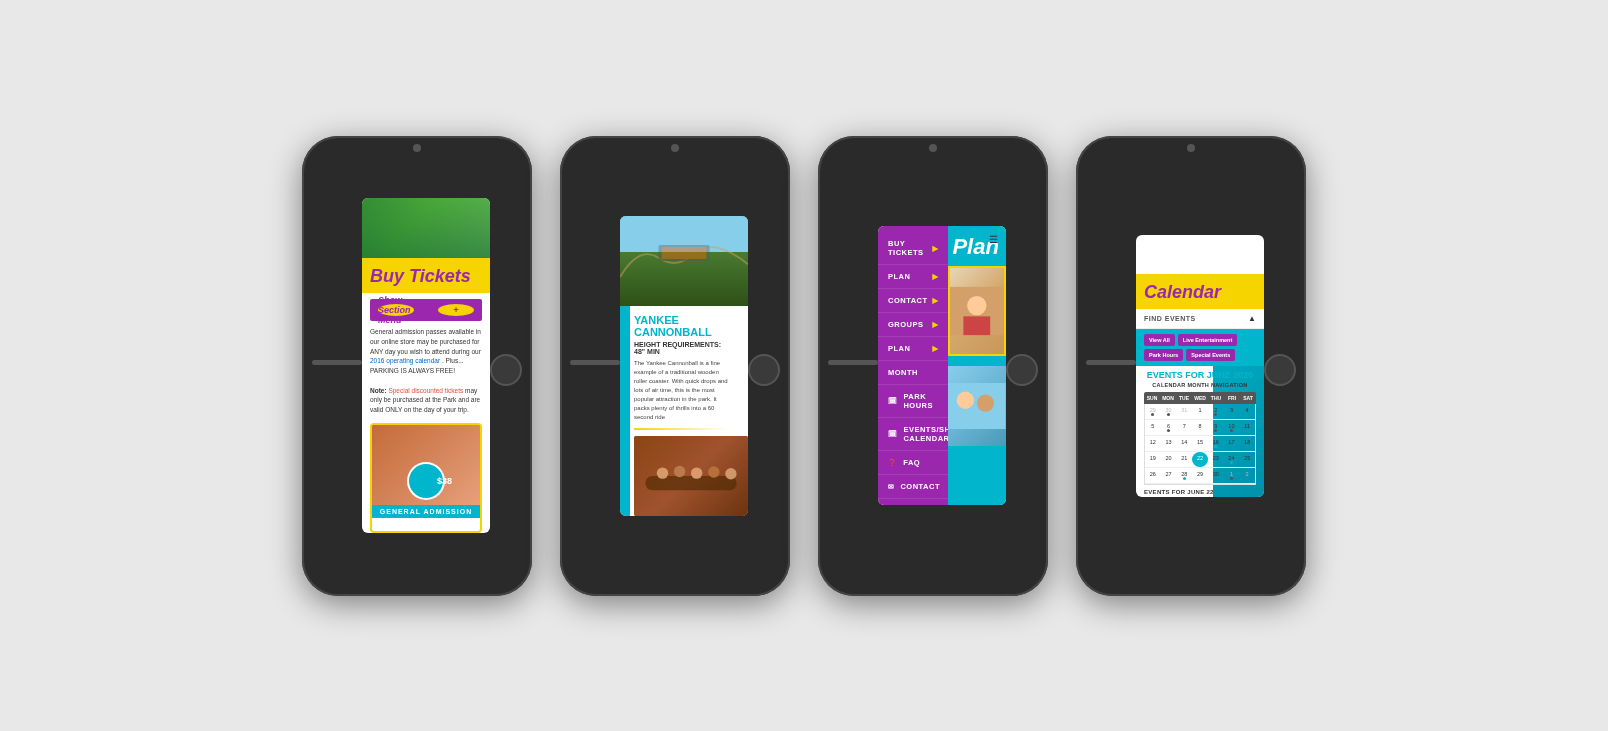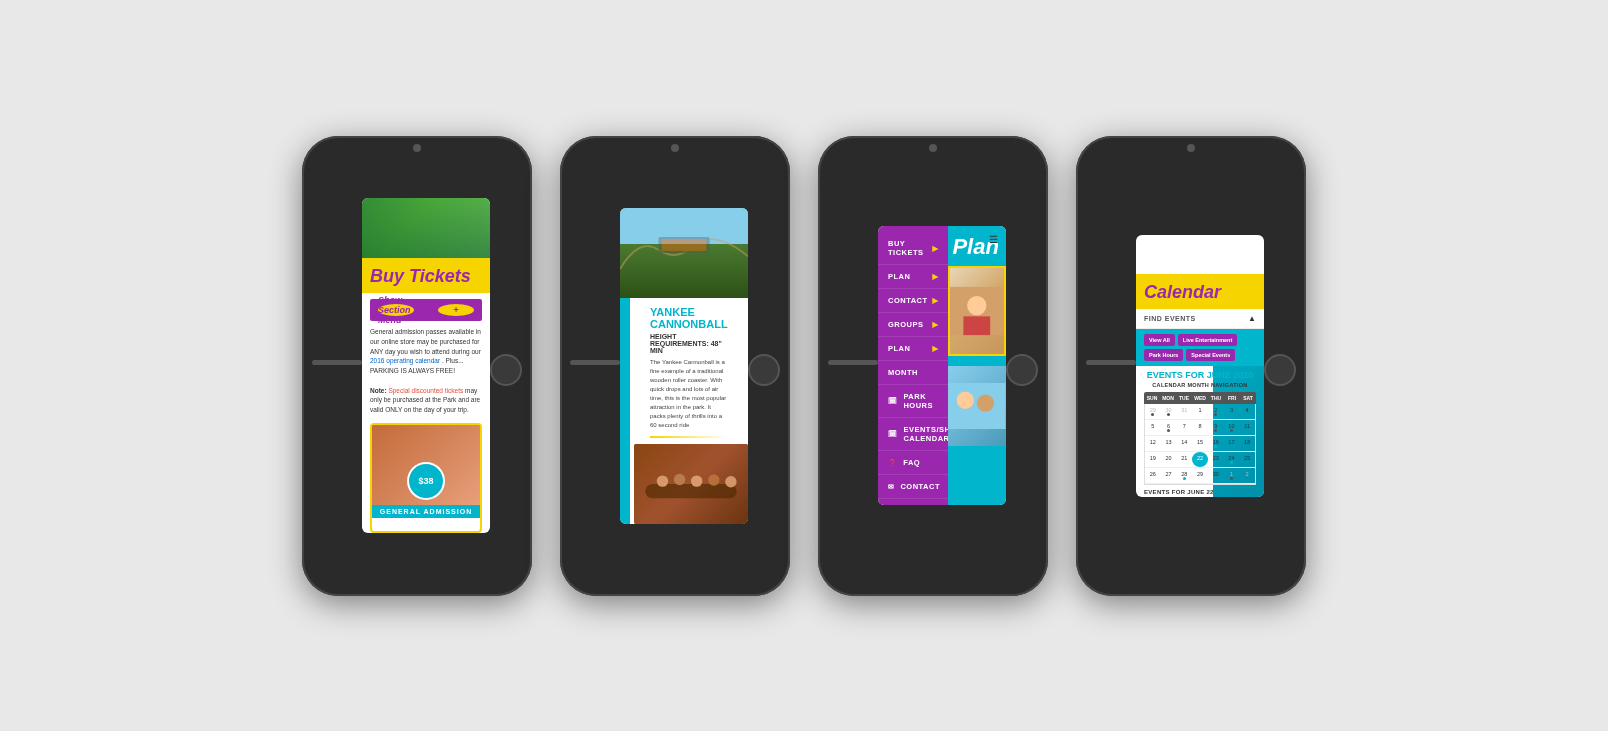--- a/index.html
+++ b/index.html
@@ -149,24 +149,25 @@
       left: 50%;
       transform: translateX(-50%);
     }
     .p1-price-circle-inner {
       background: #00b5cc;
       border-radius: 50%;
       width: 34px;
       height: 34px;
       display: flex;
       align-items: center;
-      justify-content: center;
+      justify-content: flex-start;
       color: white;
       font-weight: 900;
       font-size: 9px;
+      padding-left: 28px;
     }
     .p1-price-label {
       background: #00b5cc;
       color: white;
       font-size: 7px;
       font-weight: 900;
       letter-spacing: 1px;
       text-align: center;
       padding: 3px;
     }
@@ -190,21 +191,20 @@
     .p2-left-bar {
       position: absolute;
       left: 0;
       top: 0;
       bottom: 0;
       width: 10px;
       background: #00b5cc;
     }
     .p2-content {
       padding: 8px 20px 0 14px;
-      margin-left: 16px;
     }
     .p2-ride-title {
       color: #00b5cc;
       font-size: 11px;
       font-weight: 900;
     }
     .p2-height {
       font-size: 7px;
       font-weight: bold;
       color: #333;

